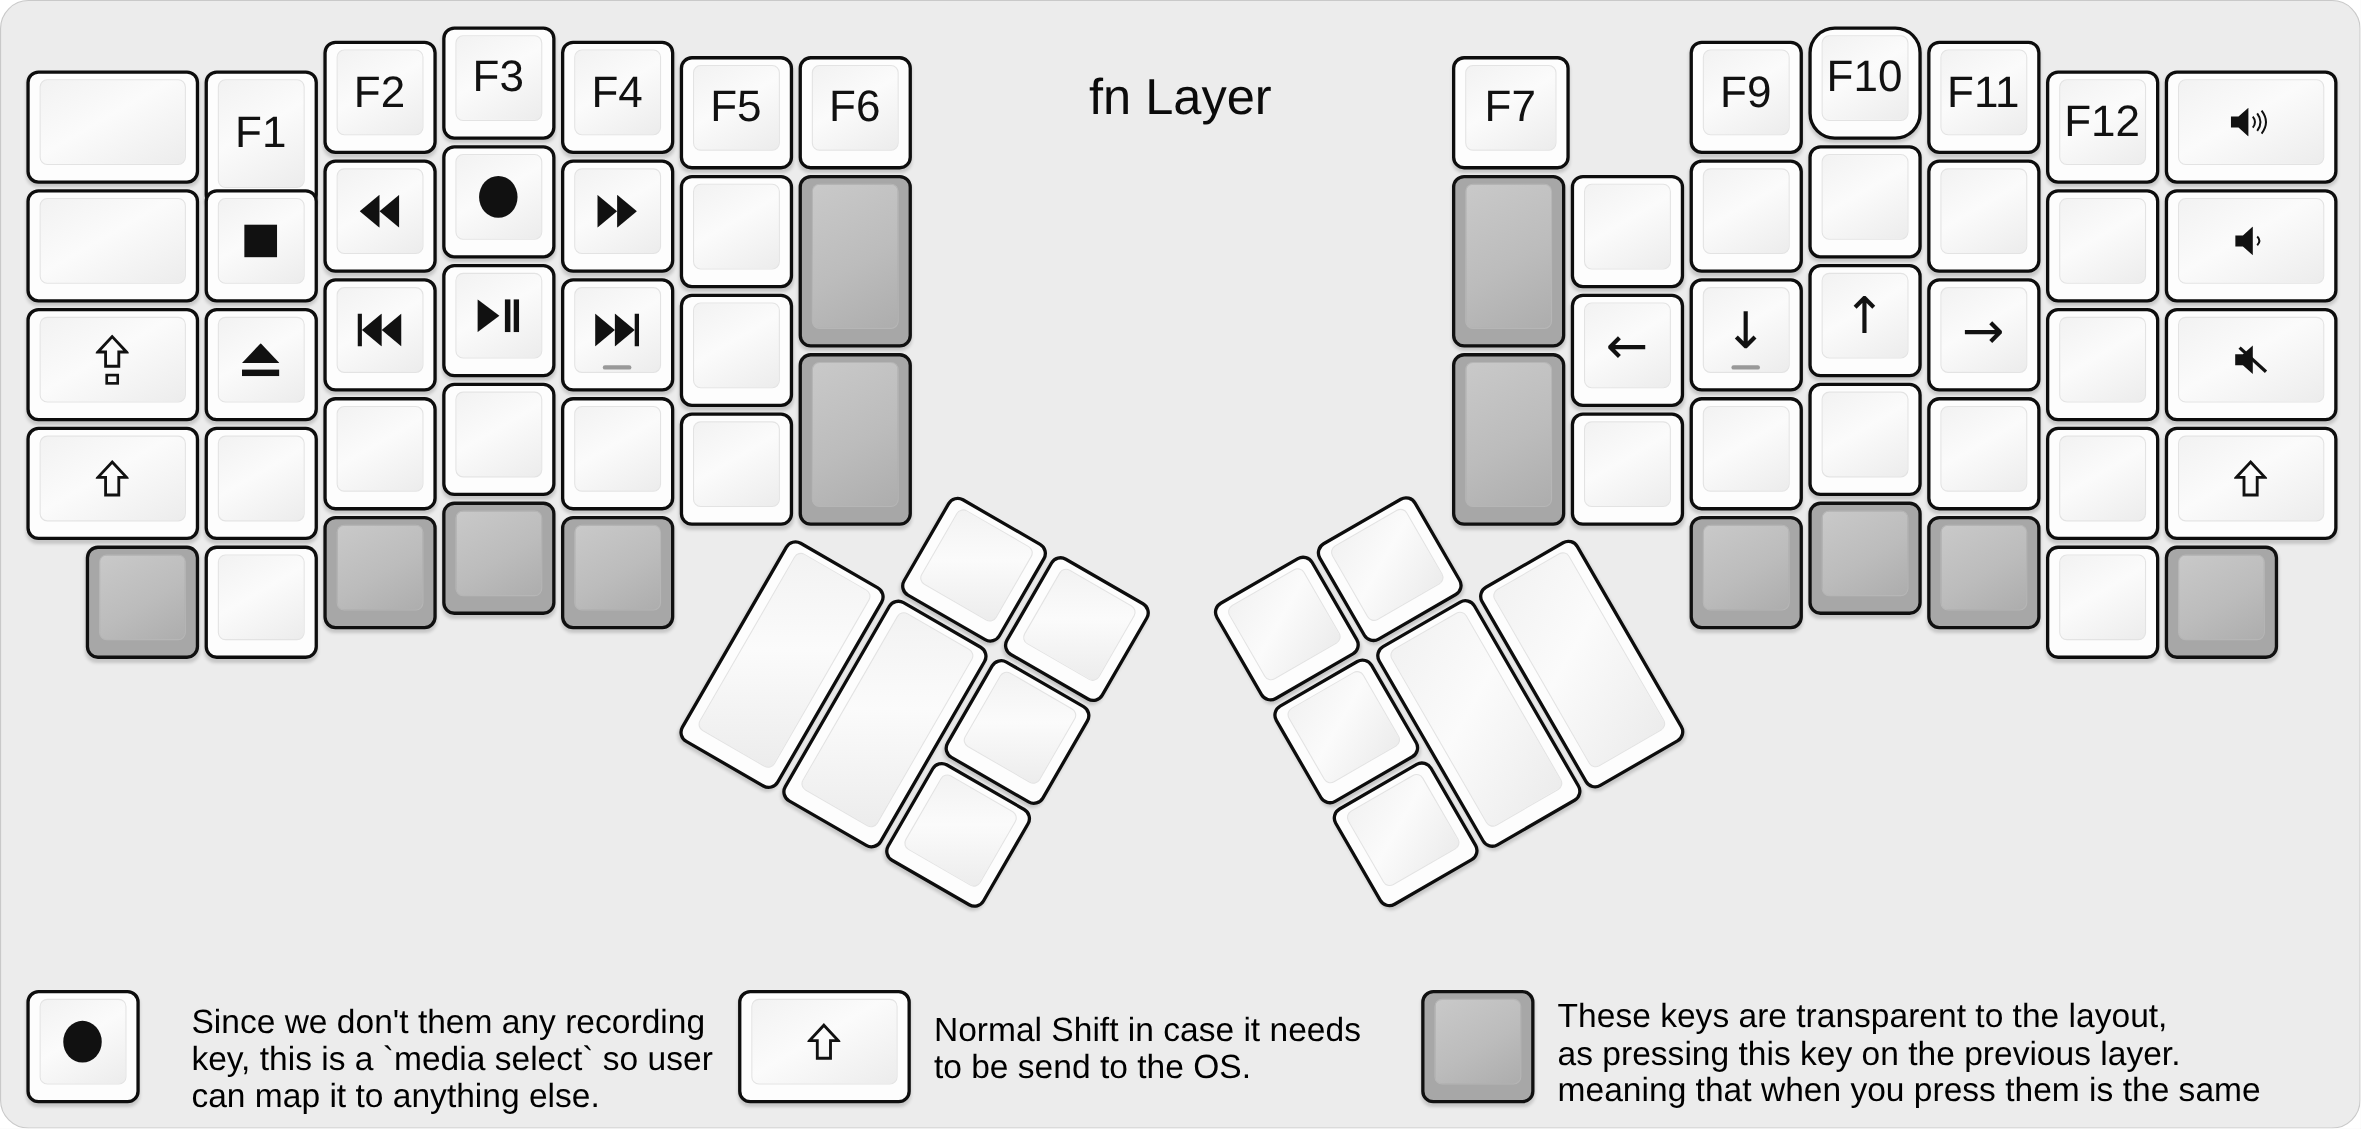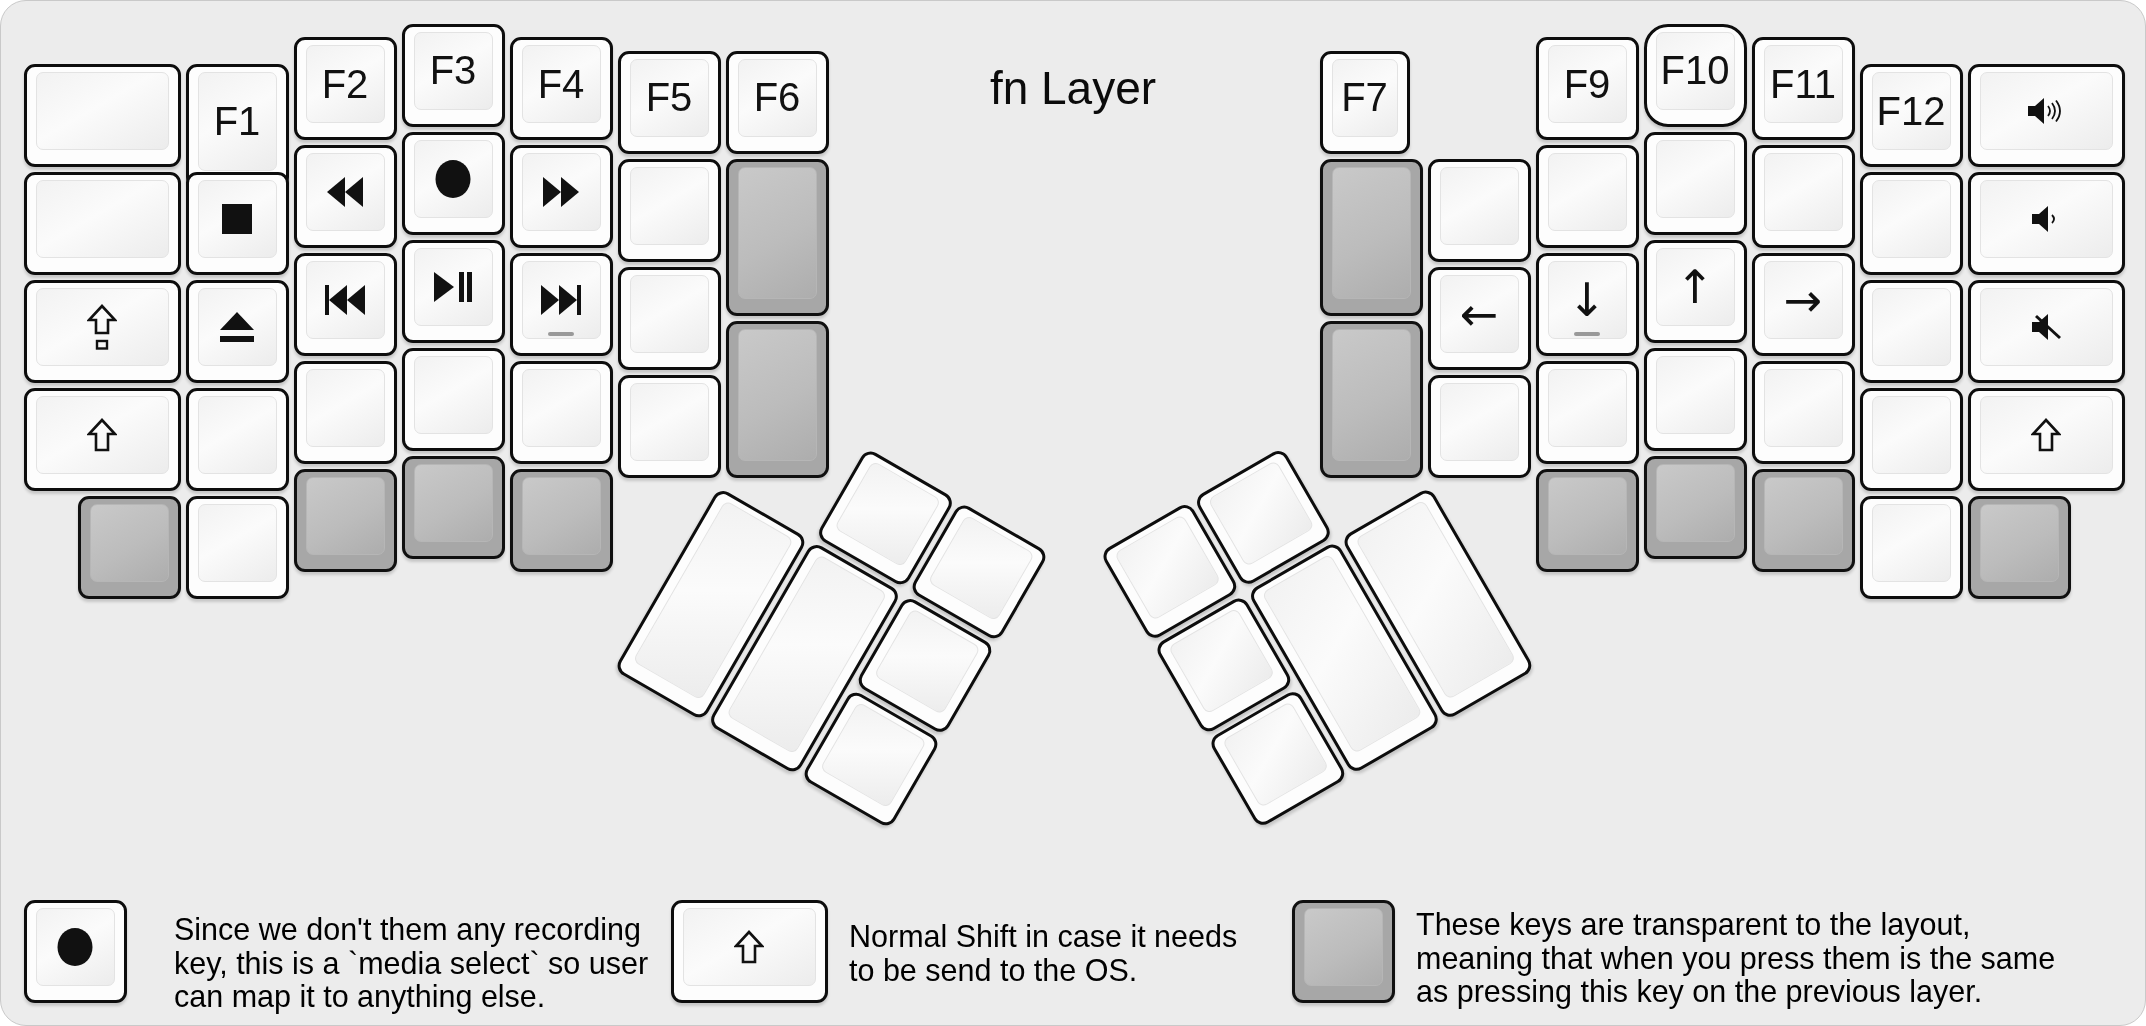--- a/index.html
+++ b/index.html
@@ -57,22 +57,22 @@
   <div class="legend-text" style="left:848px;top:919px">
     <div>Normal Shift in case it needs</div>
     <div>to be send to the OS.</div>
   </div>
 
   <div class="key gray" style="left:1290.5px;top:898.5px;width:103px;height:103px">
     <div class="cap-top"></div>
   </div>
   <div class="legend-text" style="left:1415px;top:907px">
     <div>These keys are transparent to the layout,</div>
+    <div>as pressing this key on the previous layer.</div>
     <div>meaning that when you press them is the same</div>
-    <div>as pressing this key on the previous layer.</div>
   </div>
 <div class="cluster" style="left: 716.6px; top: 482.24px; transform: rotate(30deg);">
       <div class="key" style="left: 110.5px; top: -105.5px; width: 103px; height: 103px;">
         <div class="cap-top"></div>
         <div class="cap-legend"></div>
       </div>
       <div class="key" style="left: 218.5px; top: -105.5px; width: 103px; height: 103px;">
         <div class="cap-top"></div>
         <div class="cap-legend"></div>
       </div>
@@ -303,21 +303,21 @@
       <div class="cap-legend"></div>
     </div>
     <div class="key gray" style="left: 400.5px; top: 454.5px; width: 103px; height: 103px;">
       <div class="cap-top"></div>
       <div class="cap-legend"></div>
     </div>
     <div class="key gray" style="left: 508.5px; top: 468px; width: 103px; height: 103px;">
       <div class="cap-top"></div>
       <div class="cap-legend"></div>
     </div>
-    <div class="key" style="left: 1318.5px; top: 49.5px; width: 90px; height: 103px;">
+    <div class="key" style="left: 1318.5px; top: 49.5px; width: 107px; height: 103px;">
       <div class="cap-top"></div>
       <div class="cap-legend">
         <span class="key-label">F7</span>
       </div>
     </div>
     <div class="key gray" style="left: 1318.5px; top: 157.5px; width: 103px; height: 157px;">
       <div class="cap-top"></div>
       <div class="cap-legend"></div>
     </div>
     <div class="key gray" style="left: 1318.5px; top: 319.5px; width: 103px; height: 157px;">

